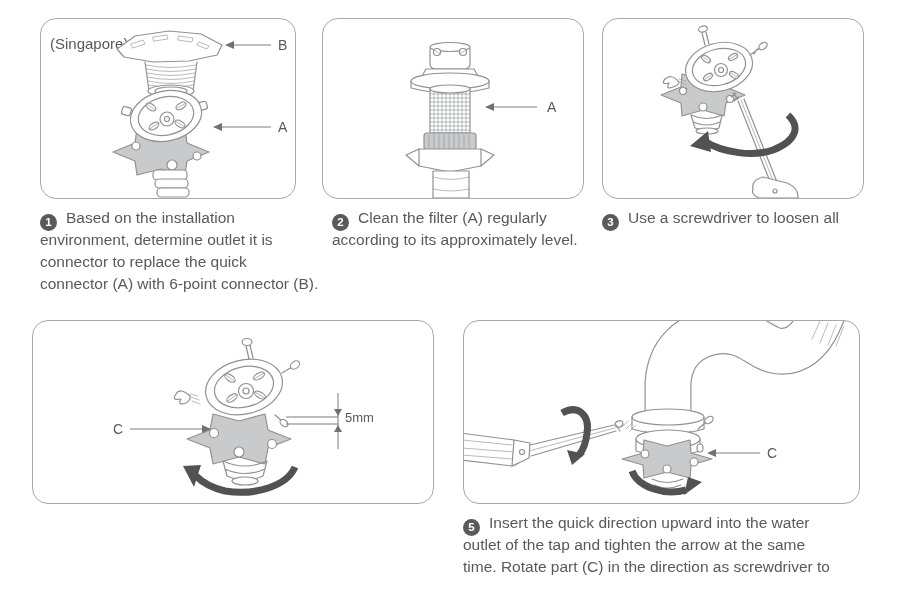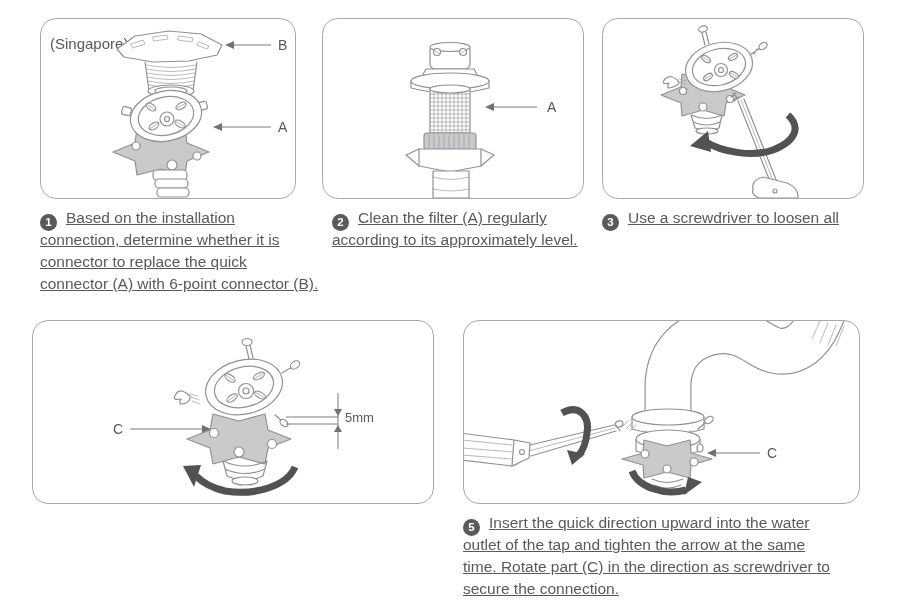--- a/index.html
+++ b/index.html
@@ -1,20 +1,20 @@
 <!DOCTYPE html>
 <html><head>
 <meta charset="utf-8">
 <style>
   html,body{margin:0;padding:0;background:#ffffff;}
   body{font-family:"Liberation Sans","DejaVu Sans",sans-serif;color:#58595b;}
   .page{position:relative;width:897px;height:612px;background:#fff;overflow:hidden;}
   .panel{position:absolute;border:1.2px solid #a6a8aa;border-radius:16px;background:#fff;overflow:hidden;}
   .panel svg{display:block;}
-  .caption{position:absolute;font-size:15.5px;line-height:22px;color:#58595b;text-decoration:underline;}
+  .caption{position:absolute;font-size:15.5px;line-height:22px;color:#58595b;}
   .cap-line{white-space:nowrap;}
   .badge{display:inline-flex;width:17px;height:17px;border-radius:50%;background:#595a5c;color:#fff;
          font-size:11.5px;font-weight:700;align-items:center;justify-content:center;
          margin-right:9px;transform:translateY(3px);}
   
   .ln{fill:none;stroke:#8f9193;stroke-width:1.2;stroke-linecap:round;stroke-linejoin:round;}
   .thin{fill:none;stroke:#9a9c9e;stroke-width:0.7;stroke-linecap:round;}
   .wh{fill:#ffffff;stroke:#8f9193;stroke-width:1.2;stroke-linejoin:round;}
   .gy{fill:#c9cacc;stroke:#8f9193;stroke-width:1.2;stroke-linejoin:round;}
   .dk{fill:none;stroke:#515254;stroke-width:7;stroke-linecap:butt;}
@@ -273,21 +273,21 @@
           <line class="ptr" x1="252" y1="132" x2="296" y2="132"></line>
       </g>
       <text class="lbl" x="303" y="137">C</text>
     </svg>
   </div>
 
   <div class="caption" style="left:40px;top:207px;width:300px">
     <div class="cap-line">
       <span class="badge">1</span><span>Based on the installation</span>
     </div>
-    <div class="cap-line">connection, determine whether it is</div>
+    <div class="cap-line">environment, determine outlet it is</div>
     <div class="cap-line">connector to replace the quick</div>
     <div class="cap-line">connector (A) with 6-point connector (B).</div>
   </div>
 
   <div class="caption" style="left:332px;top:207px;width:256px">
     <div class="cap-line">
       <span class="badge">2</span><span>Clean the filter (A) regularly</span>
     </div>
     <div class="cap-line">according to its approximately level.</div>
   </div>
@@ -298,16 +298,15 @@
     </div>
   </div>
 
 
   <div class="caption" style="left:463px;top:512px;width:430px">
     <div class="cap-line">
       <span class="badge">5</span><span>Insert the quick direction upward into the water</span>
     </div>
     <div class="cap-line">outlet of the tap and tighten the arrow at the same</div>
     <div class="cap-line">time. Rotate part (C) in the direction as screwdriver to</div>
-    <div class="cap-line">secure the connection.</div>
   </div>
 
 </div>
 
 </body></html>

